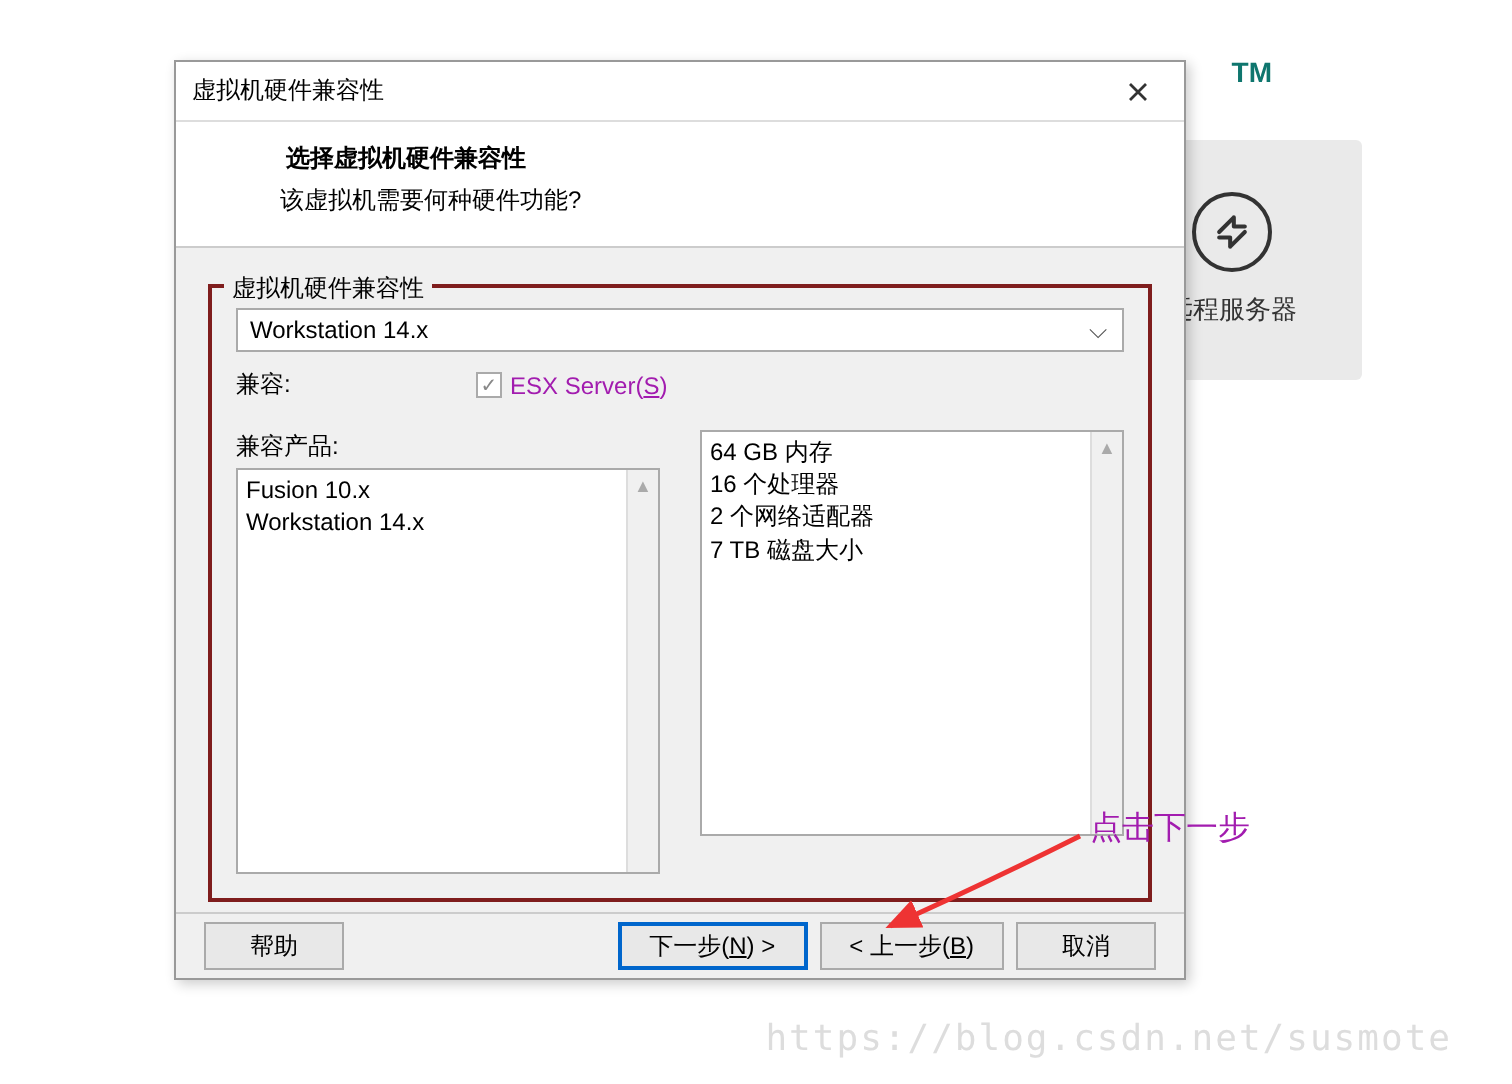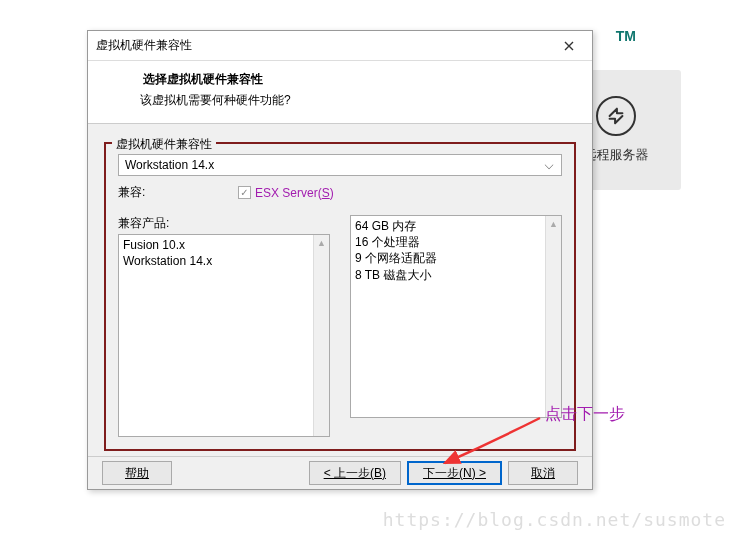--- a/index.html
+++ b/index.html
@@ -176,21 +176,20 @@
     .button-bar {
       position: absolute;
       bottom: 0; left: 0; right: 0;
       height: 28px;
       background: #f0f0f0;
       border-top: 1px solid #ccc;
       display: flex;
       align-items: center;
       padding: 16px 14px;
       gap: 6px;
-      text-decoration: underline;
     }
     .btn {
       height: 24px;
       padding: 0 14px;
       border: 1px solid #aaa;
       background: #e8e8e8;
       font-size: 12px;
       display: flex;
       align-items: center;
       justify-content: center;
@@ -281,43 +280,43 @@
             <div>Workstation 14.x</div>
             <div class="listbox-scroll">
               <div class="scroll-arrow">▲</div>
             </div>
           </div>
         </div>
         <div class="list-col">
           <div class="listbox">
             <div>64 GB 内存</div>
             <div>16 个处理器</div>
-            <div>9 个网络适配器</div>
-            <div>8 TB 磁盘大小</div>
+            <div>2 个网络适配器</div>
+            <div>7 TB 磁盘大小</div>
             <div class="listbox-scroll">
               <div class="scroll-arrow">▲</div>
             </div>
           </div>
         </div>
       </div>
     </div>
   </div>
 
   <div class="button-bar">
     <div class="btn">帮助</div>
     <div class="spacer"></div>
+    <div class="btn btn-primary">
+      <span>下一步(</span>
+        <span class="underline">N</span>
+        <span>) &gt;</span>
+    </div>
     <div class="btn">
       <span>&lt; 上一步(</span>
         <span class="underline">B</span>
         <span>)</span>
-    </div>
-    <div class="btn btn-primary">
-      <span>下一步(</span>
-        <span class="underline">N</span>
-        <span>) &gt;</span>
     </div>
     <div class="btn">取消</div>
   </div>
 </div>
 
 <svg class="arrow-svg" style="left:430px; top:408px; width:120px; height:60px;">
   <defs>
     <marker id="ah" markerWidth="8" markerHeight="8" refX="6" refY="3" orient="auto">
       <path d="M0,0 L7,3 L0,6 Z" fill="#ee3333"></path>
     </marker>

